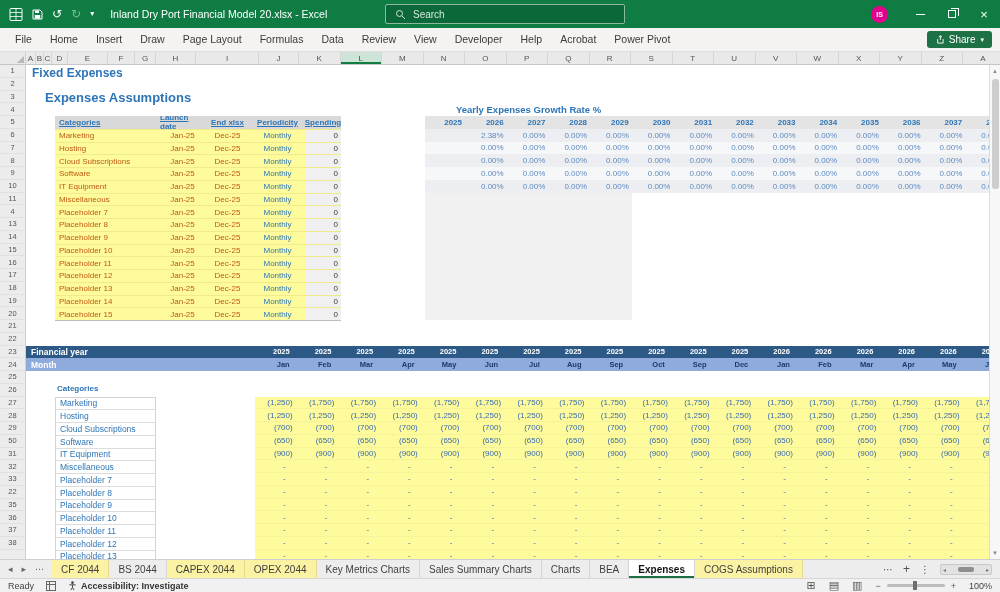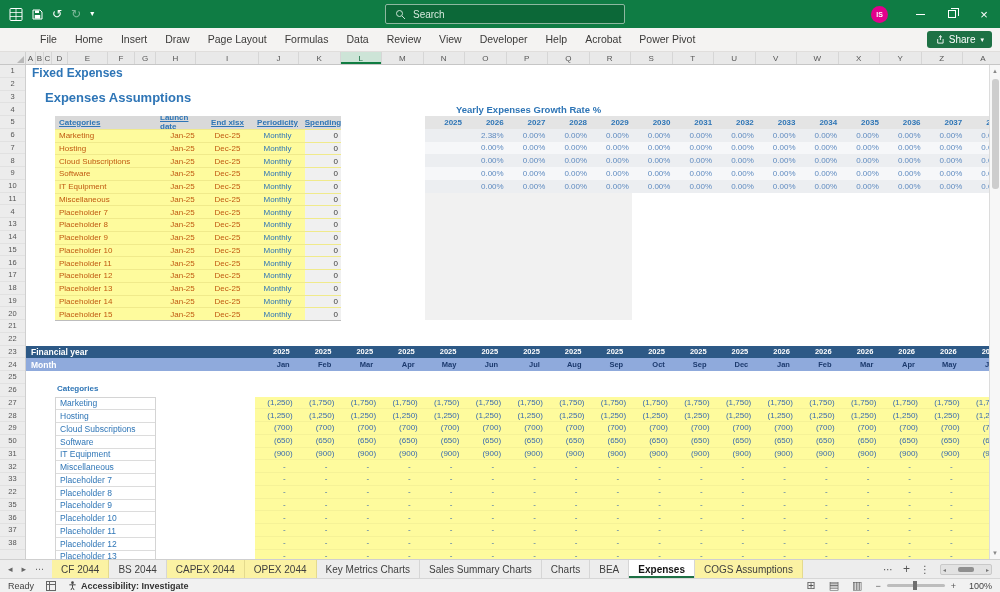--- a/index.html
+++ b/index.html
@@ -16,21 +16,21 @@
   .searchbox { position:absolute; left:385px; top:4px; width:240px; height:20px; background:#0C6838; border:1px solid #8DB8A0; border-radius:2px; display:flex; align-items:center; gap:7px; padding-left:9px; font-size:10px; color:#D6E9DD; }
   .win { position:absolute; right:0; top:0; height:28px; display:flex; align-items:center; }
   .avatar { width:17px; height:17px; border-radius:50%; background:#E3008C; color:#fff; font-size:7px; font-weight:bold; display:flex; align-items:center; justify-content:center; margin-right:16px; }
   .wbtn { width:32px; height:28px; display:flex; align-items:center; justify-content:center; font-size:13px; color:#fff; }
   .min-glyph { width:9px; height:1px; background:#fff; display:block; }
   .restore-glyph { width:8px; height:8px; border:1px solid #fff; position:relative; display:block; }
   .restore-glyph::before { content:""; position:absolute; top:-3px; left:2px; width:7px; height:7px; border-top:1px solid #fff; border-right:1px solid #fff; }
 
   
   .ribbon { height:24px; background:#F4F3F2; border-bottom:1px solid #E0DEDC; display:flex; align-items:center; position:relative; }
-  .ribbon-tabs { display:flex; padding-left:6px;margin-left:25px; }
+  .ribbon-tabs { display:flex; padding-left:6px; }
   .rtab { font-size:10.5px; color:#3B3A39; padding:0 9px; line-height:23px; white-space:nowrap; }
   .share-btn { position:absolute; right:8px; top:3px; height:17px; background:#1E7145; color:#fff; border-radius:3px; display:flex; align-items:center; gap:5px; padding:0 8px; font-size:10px; }
   .share-caret { font-size:7px; }
 
   
   .colhdr { height:13px; background:#E9E9E9; border-bottom:1px solid #C6C6C6; display:flex; font-size:8px; color:#555; }
   .corner { width:26px; border-right:1px solid #CFCFCF; position:relative; flex:none; }
   .corner::after { content:""; position:absolute; right:1px; bottom:1px; border-left:7px solid transparent; border-bottom:7px solid #B8B8B8; }
   .colcell { flex:none; display:flex; align-items:center; justify-content:center; border-right:1px solid #D6D6D6; height:100%; overflow:hidden; }
   .colcell.sel { background:#CDE4D7; color:#0E6B3C; box-shadow:inset 0 -2px 0 #107C41; }
@@ -117,20 +117,21 @@
     </svg>
     <svg width="11" height="11" viewBox="0 0 11 11">
       <path d="M1 1 h7 l2 2 v7 h-9 z" fill="none" stroke="#fff" stroke-width="1"></path>
       <rect x="3" y="1.5" width="4" height="2.5" fill="#fff"></rect>
       <rect x="2.8" y="6" width="5.4" height="3.6" fill="#fff"></rect>
     </svg>
     <span class="qat-glyph">↺</span>
     <span class="qat-glyph dim">↻</span>
     <span class="qat-glyph small">▾</span>
   </div>
+  <div class="doc-title">Inland Dry Port Financial Model 20.xlsx - Excel</div>
   <div class="searchbox">
     <svg width="11" height="11" viewBox="0 0 11 11">
       <circle cx="4.5" cy="4.5" r="3" fill="none" stroke="#CDE3D6" stroke-width="1"></circle>
       <line x1="7" y1="7" x2="10" y2="10" stroke="#CDE3D6" stroke-width="1"></line>
     </svg>
     <span>Search</span>
   </div>
   <div class="win">
     <div class="avatar">IS</div>
     <div class="wbtn">

